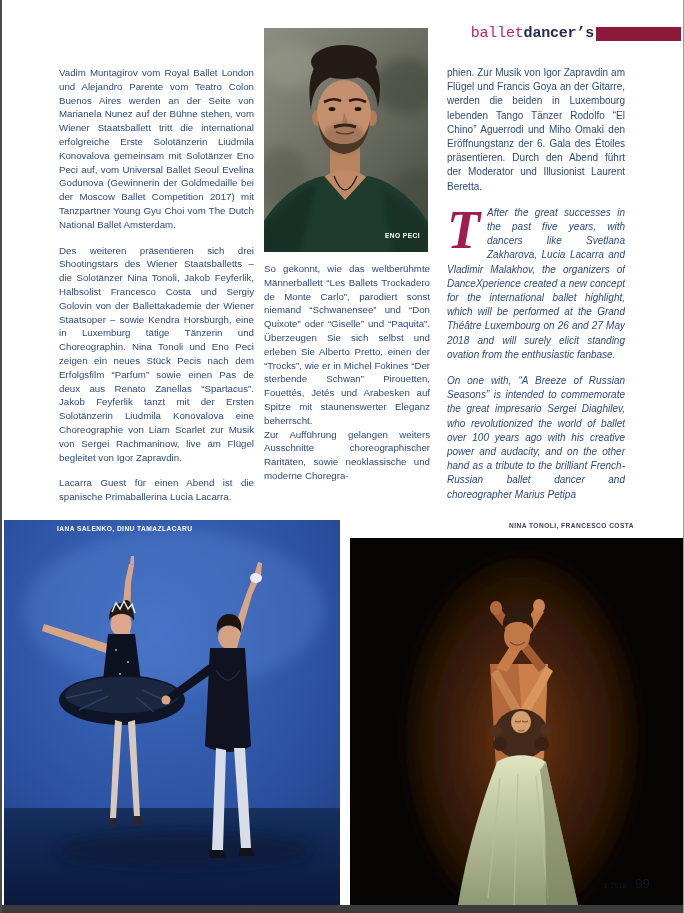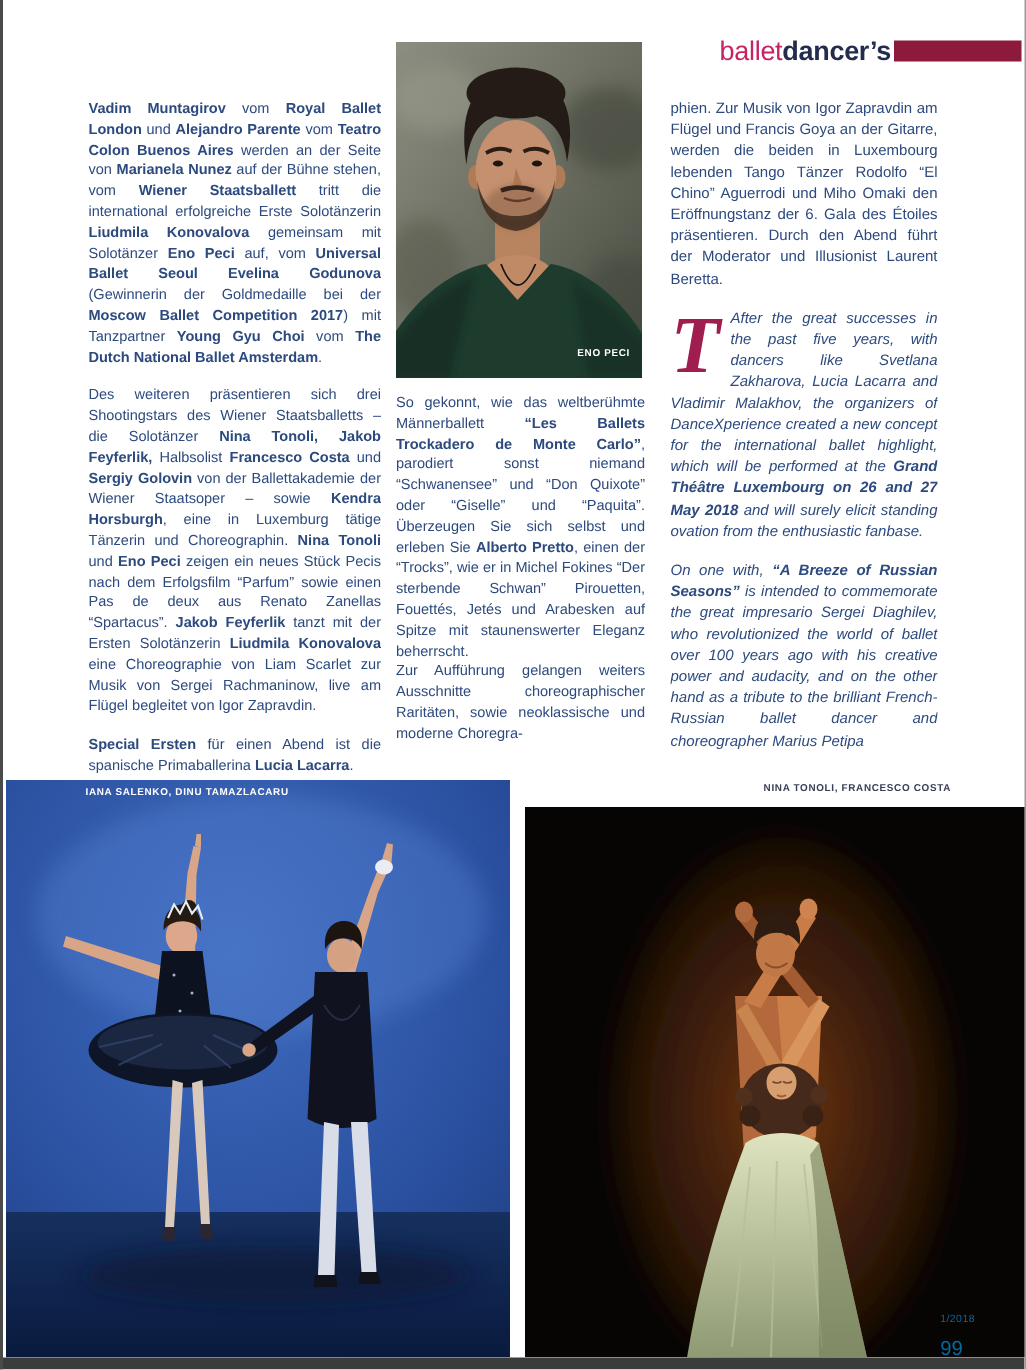--- a/index.html
+++ b/index.html
@@ -11,29 +11,29 @@
   body{
     position:relative; background:#ffffff;
     font-family:"Liberation Sans", sans-serif;
     border-left:2px solid #4a4a4a; border-right:1px solid #9a9a9a;
   }
   
   .masthead{
     position:absolute; top:27px; left:0; right:2px; height:14px;
     display:flex; justify-content:flex-end; align-items:center;
   }
-  .brand{font-size:18px; letter-spacing:-0.2px; white-space:nowrap; line-height:14px;}
+  .brand{font-size:15px; letter-spacing:-0.2px; white-space:nowrap; line-height:14px;font-family:Liberation Mono, monospace;}
   .brand-light{color:var(--brand-pink,#c52363); font-weight:400;}
   .brand-bold{color:var(--brand-navy,#232c4e); font-weight:700;}
   .masthead-bar{width:85px; height:13.5px; background:var(--bar-maroon,#8e1a3b); margin-left:2px;}
   
   .col{position:absolute; color:var(--text-navy,#2c4a7e); text-align:justify; hyphens:auto; overflow:hidden;}
   .col p{margin:0 0 12px; font-size:9.7px; line-height:13.8px;}
   .col p.tight{margin-bottom:0;}
-  .col .b{font-weight:700;}
+  .col .b{font-weight:400;}
   .col1{left:57px; top:66px; width:195px; height:452px;}
   .col2{left:262px; top:262px; width:166px; height:256px;}
   .col3{left:445px; top:66px; width:178px; height:460px;}
   .col3 p{font-size:10px; line-height:14.2px;}
   .col3 .para-de{font-style:normal;}
   .col3 .ital{font-style:italic;}
   .dropcap-para{font-style:italic; font-weight:700; margin-top:8px; margin-bottom:12px; font-size:10.6px; line-height:15.4px;}
   .dropcap-letter{
     float:left; font-family:"Liberation Serif", serif; font-style:italic; font-weight:700;
     font-size:54px; line-height:42px; color:var(--dropcap-magenta,#a01d50);
@@ -50,38 +50,38 @@
     letter-spacing:0.45px; text-transform:uppercase; white-space:nowrap;
   }
   .cap-portrait{right:8px; bottom:13px;}
   .cap-left{left:53px; top:5px;}
   .caption-right-outside{
     position:absolute; top:522px; right:49px; color:var(--caption-dark,#3a4059);
     font-size:6.6px; font-weight:700; letter-spacing:0.45px; text-transform:uppercase; white-space:nowrap;
   }
   
   .folio{
-    position:absolute; right:33px; top:876px; display:flex; align-items:baseline; gap:8px; color:#0369a1;flex-direction:column;
+    position:absolute; right:33px; top:876px; display:flex; align-items:baseline; gap:8px; color:#0f172a;
   }
   .folio-issue{font-size:7px; letter-spacing:0.3px;}
   .folio-page{font-size:13.5px;}
   .bottom-strip{position:absolute; left:0; right:0; top:905px; height:8px; background:#3c3c3c;}
 </style>
 </head>
 <body>
 
 <header class="masthead">
   <span class="brand"><span class="brand-light">ballet</span><span class="brand-bold">dancer’s</span></span>
   <span class="masthead-bar"></span>
 </header>
 
 <section class="col col1" lang="de">
   <p><span class="b">Vadim Muntagirov</span><span> vom </span><span class="b">Royal Ballet London</span><span> und </span><span class="b">Alejandro Parente</span><span> vom </span><span class="b">Teatro Colon Buenos Aires</span><span> werden an der Seite von </span><span class="b">Marianela Nunez</span><span> auf der Bühne stehen, vom </span><span class="b">Wiener Staatsballett</span><span> tritt die international erfolgreiche Erste Solotänzerin </span><span class="b">Liudmila Konovalova</span><span> gemeinsam mit Solotänzer </span><span class="b">Eno Peci</span><span> auf, vom </span><span class="b">Universal Ballet Seoul Evelina Godunova</span><span> (Gewinnerin der Goldmedaille bei der </span><span class="b">Moscow Ballet Competition 2017</span><span>) mit Tanzpartner </span><span class="b">Young Gyu Choi</span><span> vom </span><span class="b">The Dutch National Ballet Amsterdam</span><span>.</span></p>
   <p><span>Des weiteren präsentieren sich drei Shootingstars des Wiener Staatsballetts – die Solotänzer </span><span class="b">Nina Tonoli, Jakob Feyferlik,</span><span> Halbsolist </span><span class="b">Francesco Costa</span><span> und </span><span class="b">Sergiy Golovin</span><span> von der Ballettakademie der Wiener Staatsoper – sowie </span><span class="b">Kendra Horsburgh</span><span>, eine in Luxemburg tätige Tänzerin und Choreographin. </span><span class="b">Nina Tonoli</span><span> und </span><span class="b">Eno Peci</span><span> zeigen ein neues Stück Pecis nach dem Erfolgsfilm “Parfum” sowie einen Pas de deux aus Renato Zanellas “Spartacus”. </span><span class="b">Jakob Feyferlik</span><span> tanzt mit der Ersten Solotänzerin </span><span class="b">Liudmila Konovalova</span><span> eine Choreographie von Liam Scarlet zur Musik von Sergei Rachmaninow, live am Flügel begleitet von Igor Zapravdin.</span></p>
-  <p><span class="b">Special Ersten</span><span> für einen Abend ist die spanische Primaballerina </span><span class="b">Lucia Lacarra</span><span>.</span></p>
+  <p><span class="b">Lacarra Guest</span><span> für einen Abend ist die spanische Primaballerina </span><span class="b">Lucia Lacarra</span><span>.</span></p>
 </section>
 
 <figure class="photo-portrait">
   <svg viewBox="0 0 164 224" preserveAspectRatio="none">
     <defs>
       <linearGradient id="pg" x1="0" y1="0" x2="1" y2="1">
         <stop offset="0" stop-color="#8b8e80"></stop>
           <stop offset="0.5" stop-color="#6a6d60"></stop>
           <stop offset="1" stop-color="#474b40"></stop>
       </linearGradient>

